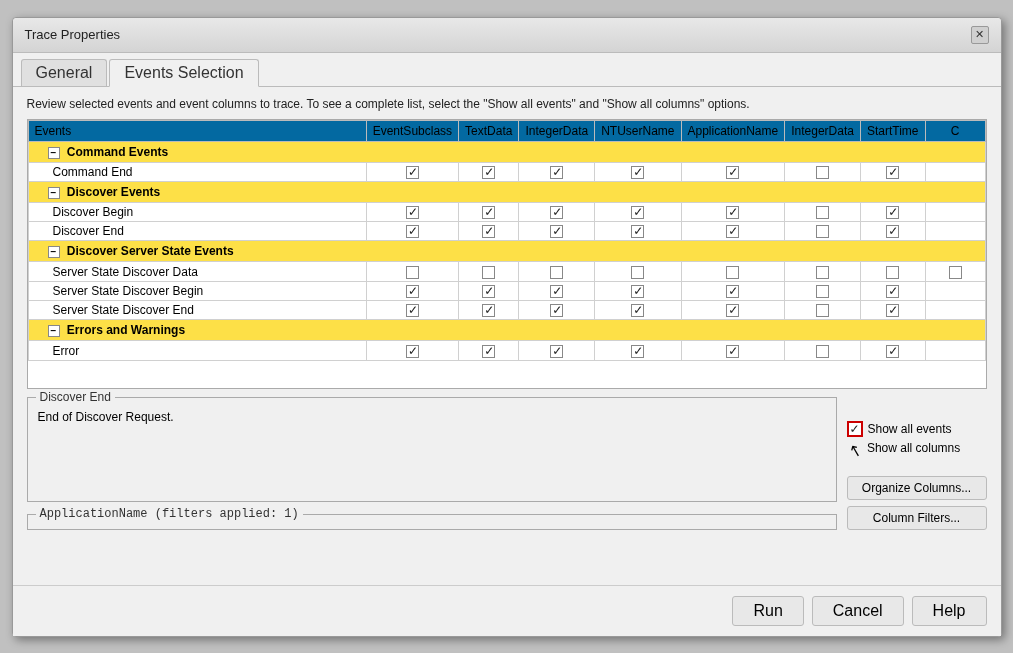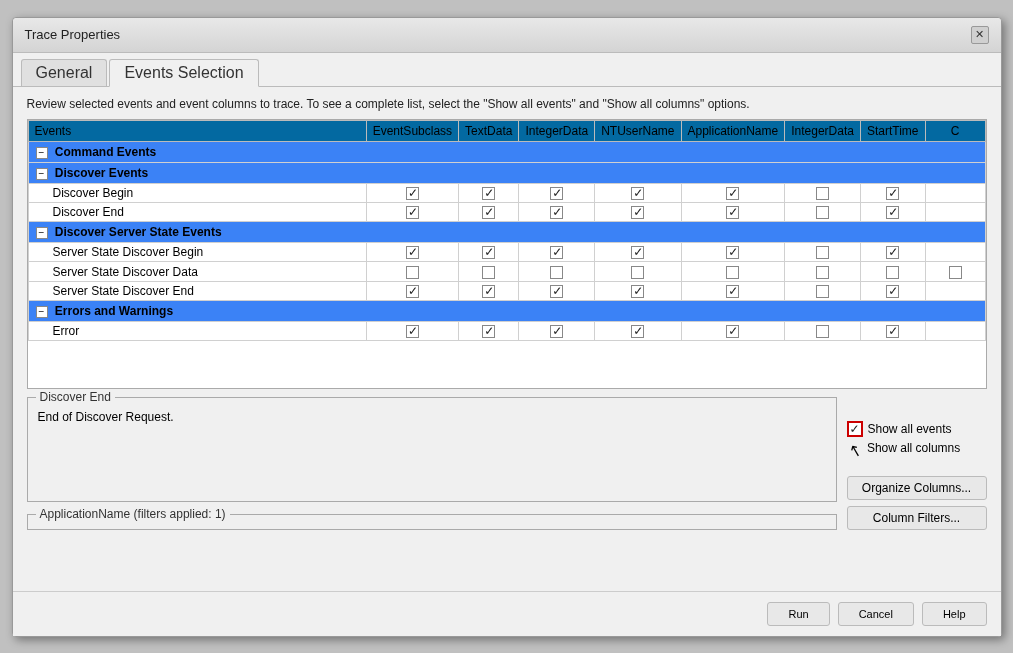--- a/index.html
+++ b/index.html
@@ -109,23 +109,23 @@
       position: sticky;
       top: 0;
       z-index: 1;
     }
     td {
       border: 1px solid #d0d0d0;
       padding: 2px 6px;
       white-space: nowrap;
     }
     .group-header td {
-      background: #3b82f6;
-      font-weight: normal;
-      padding: 3px 7px;
+      background: #fde047;
+      font-weight: bold;
+      padding: 3px 19px;
     }
     .group-collapse {
       display: inline-block;
       width: 12px;
       height: 12px;
       border: 1px solid #888;
       background: #fff;
       text-align: center;
       line-height: 10px;
       font-size: 10px;
@@ -202,20 +202,21 @@
     .show-all-events-cb::after {
       content: '✓';
       font-size: 12px;
       color: #222;
     }
     .filter-section {
       border: 1px solid #aaa;
       padding: 6px 10px 8px;
       margin-top: 4px;
       position: relative;
+      font-family: Liberation Mono, monospace;
     }
     .filter-section .box-label {
       position: absolute;
       top: -8px;
       left: 8px;
       background: #f0f0f0;
       padding: 0 4px;
       font-size: 12px;
       color: #333;
     }
@@ -241,21 +242,21 @@
       gap: 8px;
       border-top: 1px solid #ccc;
       background: #f0f0f0;
     }
     .footer-btn {
       padding: 5px 20px;
       background: #e8e8e8;
       border: 1px solid #bbb;
       border-radius: 3px;
       cursor: pointer;
-      font-size: 11px;
+      font-size: 16px;
     }
     .middle-area {
       display: flex;
       gap: 10px;
       margin-top: 8px;
     }
     .middle-left {
       flex: 1;
       display: flex;
       flex-direction: column;
@@ -310,20 +311,31 @@
           </tr>
         </thead>
         <tbody>
 
           <tr class="group-header">
             <td colspan="9">
               <span class="group-collapse">−</span>
               <strong>Command Events</strong>
             </td>
           </tr>
+          <tr class="event-row">
+            <td>Command End</td>
+            <td class="checkbox-cell"><span class="cb checked"></span></td>
+            <td class="checkbox-cell"><span class="cb checked"></span></td>
+            <td class="checkbox-cell"><span class="cb checked"></span></td>
+            <td class="checkbox-cell"><span class="cb checked"></span></td>
+            <td class="checkbox-cell"><span class="cb checked"></span></td>
+            <td class="checkbox-cell"><span class="cb unchecked"></span></td>
+            <td class="checkbox-cell"><span class="cb checked"></span></td>
+            <td class="checkbox-cell"></td>
+          </tr>
 
           <tr class="group-header">
             <td colspan="9">
               <span class="group-collapse">−</span>
               <strong>Discover Events</strong>
             </td>
           </tr>
           <tr class="event-row">
             <td>Discover Begin</td>
             <td class="checkbox-cell"><span class="cb checked"></span></td>
@@ -347,40 +359,40 @@
             <td class="checkbox-cell"></td>
           </tr>
 
           <tr class="group-header">
             <td colspan="9">
               <span class="group-collapse">−</span>
               <strong>Discover Server State Events</strong>
             </td>
           </tr>
           <tr class="event-row">
+            <td>Server State Discover Data</td>
+            <td class="checkbox-cell"><span class="cb unchecked"></span></td>
+            <td class="checkbox-cell"><span class="cb unchecked"></span></td>
+            <td class="checkbox-cell"><span class="cb unchecked"></span></td>
+            <td class="checkbox-cell"><span class="cb unchecked"></span></td>
+            <td class="checkbox-cell"><span class="cb unchecked"></span></td>
+            <td class="checkbox-cell"><span class="cb unchecked"></span></td>
+            <td class="checkbox-cell"><span class="cb unchecked"></span></td>
+            <td class="checkbox-cell"><span class="cb unchecked"></span></td>
+          </tr>
+          <tr class="event-row">
             <td>Server State Discover Begin</td>
             <td class="checkbox-cell"><span class="cb checked"></span></td>
             <td class="checkbox-cell"><span class="cb checked"></span></td>
             <td class="checkbox-cell"><span class="cb checked"></span></td>
             <td class="checkbox-cell"><span class="cb checked"></span></td>
             <td class="checkbox-cell"><span class="cb checked"></span></td>
             <td class="checkbox-cell"><span class="cb unchecked"></span></td>
             <td class="checkbox-cell"><span class="cb checked"></span></td>
             <td class="checkbox-cell"></td>
-          </tr>
-          <tr class="event-row">
-            <td>Server State Discover Data</td>
-            <td class="checkbox-cell"><span class="cb unchecked"></span></td>
-            <td class="checkbox-cell"><span class="cb unchecked"></span></td>
-            <td class="checkbox-cell"><span class="cb unchecked"></span></td>
-            <td class="checkbox-cell"><span class="cb unchecked"></span></td>
-            <td class="checkbox-cell"><span class="cb unchecked"></span></td>
-            <td class="checkbox-cell"><span class="cb unchecked"></span></td>
-            <td class="checkbox-cell"><span class="cb unchecked"></span></td>
-            <td class="checkbox-cell"><span class="cb unchecked"></span></td>
           </tr>
           <tr class="event-row">
             <td>Server State Discover End</td>
             <td class="checkbox-cell"><span class="cb checked"></span></td>
             <td class="checkbox-cell"><span class="cb checked"></span></td>
             <td class="checkbox-cell"><span class="cb checked"></span></td>
             <td class="checkbox-cell"><span class="cb checked"></span></td>
             <td class="checkbox-cell"><span class="cb checked"></span></td>
             <td class="checkbox-cell"><span class="cb unchecked"></span></td>
             <td class="checkbox-cell"><span class="cb checked"></span></td>

